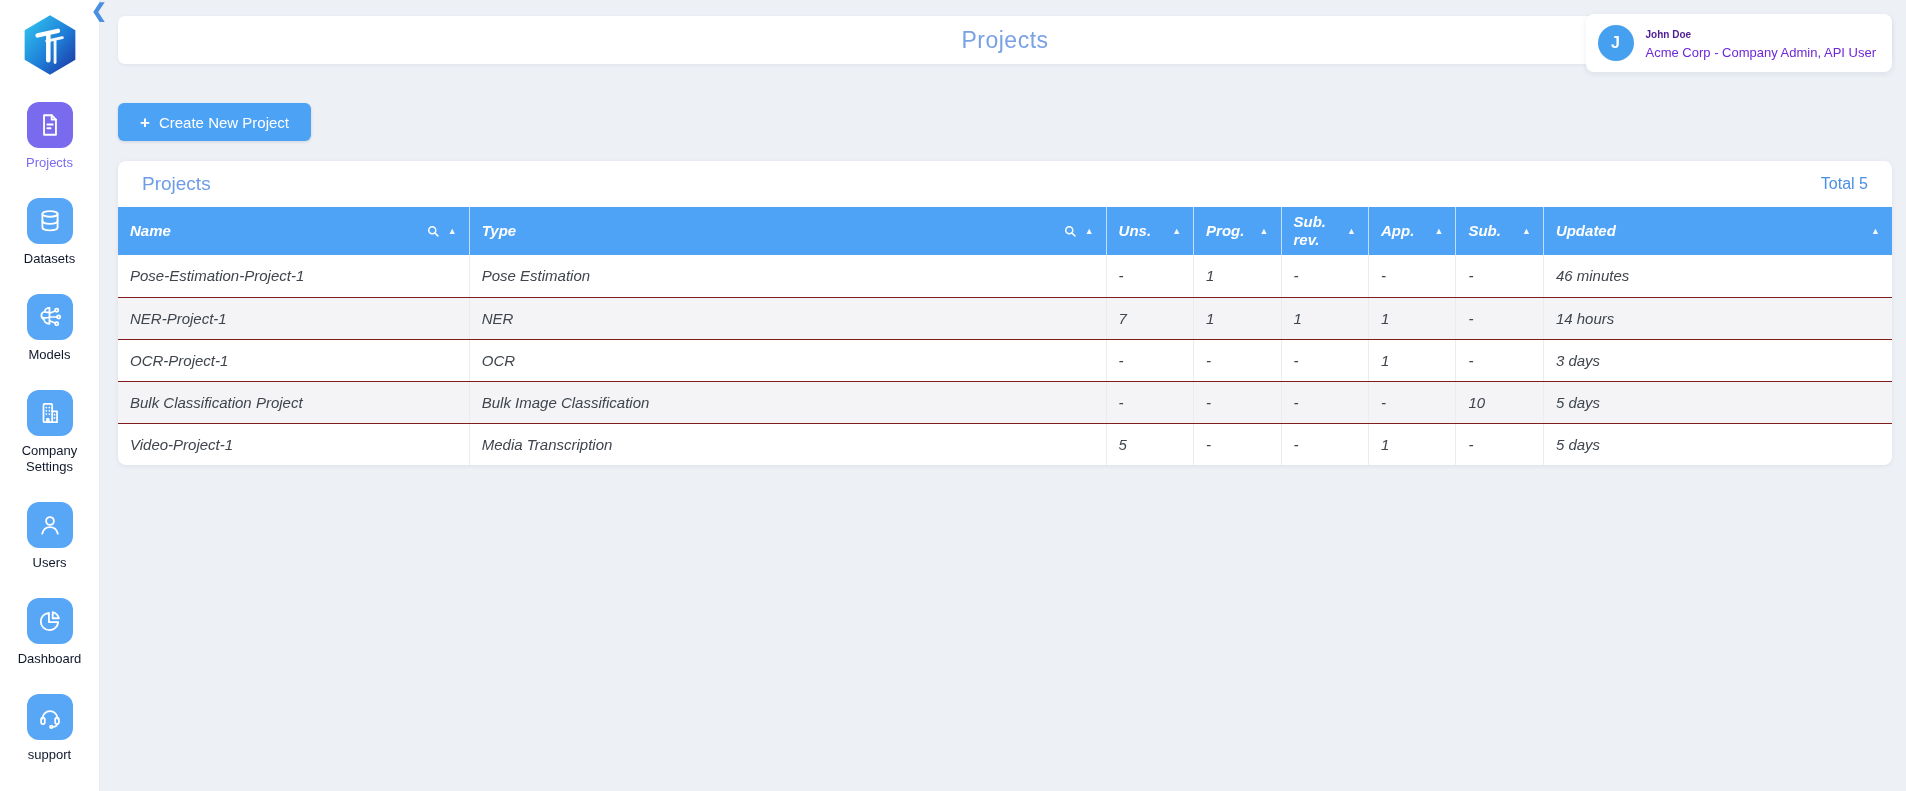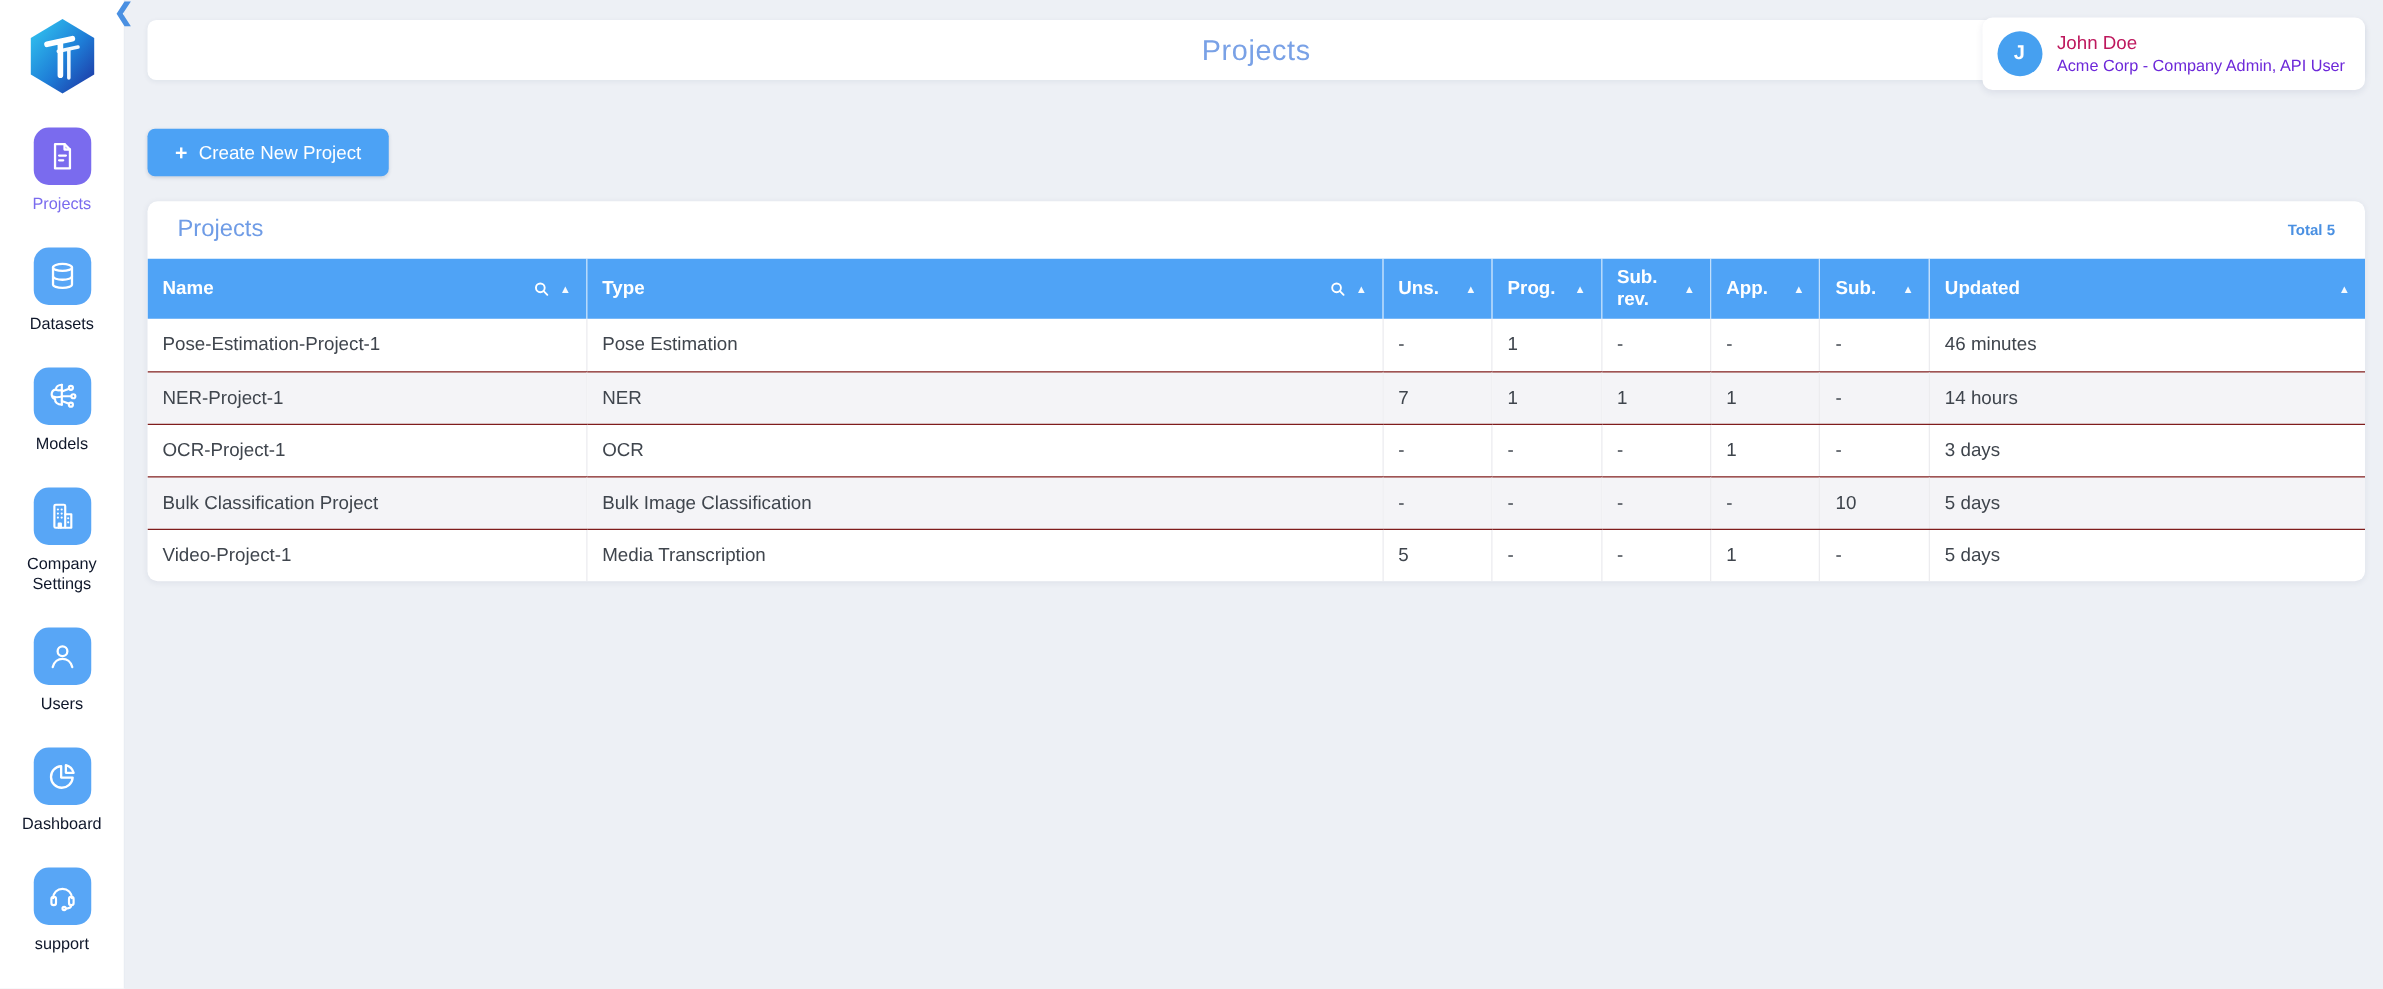--- a/index.html
+++ b/index.html
@@ -47,21 +47,21 @@
   .user-card {
     position: absolute; top: 14px; right: 14px; height: 58px; min-width: 300px;
     background: #ffffff; border-radius: 8px; box-shadow: 0 2px 6px rgba(24,44,89,0.08);
     display: flex; align-items: center; padding: 0 16px 0 12px; z-index: 6; cursor: pointer;
   }
   .avatar {
     width: 36px; height: 36px; border-radius: 50%; background: #46A0F0;
     color: #fff; font-size: 16px; font-weight: bold;
     display: flex; align-items: center; justify-content: center; margin-right: 12px;
   }
-  .user-name { font-size: 15px; font-weight: normal; color: #be185d; line-height: 19px; }
+  .user-name { font-size: 10px; font-weight: bold; color: #4c1d95; line-height: 19px; }
   .user-role { font-size: 13px; color: #6d28d9; line-height: 17px; }
 
   .create-btn {
     margin: 39px 0 0 18px; height: 38px; padding: 0 22px;
     background: #4CA2F5; border: none; border-radius: 6px; cursor: pointer;
     color: #ffffff; font-size: 15px; font-family: "Liberation Sans", sans-serif;
     display: inline-flex; align-items: center; gap: 9px;
     box-shadow: 0 1px 3px rgba(24,44,89,0.15);
   }
   .create-btn .plus { font-size: 17px; font-weight: bold; line-height: 1; }
@@ -69,23 +69,23 @@
   
   .table-card {
     margin: 20px 14px 0 18px; background: #ffffff; border-radius: 8px;
     box-shadow: 0 1px 5px rgba(24,44,89,0.07); overflow: hidden;
   }
   .card-head {
     height: 46px; display: flex; align-items: center; justify-content: space-between;
     padding: 0 24px;
   }
   .card-title { color: #6F9CE6; font-size: 19px; }
-  .card-total { color: #4A90E2; font-size: 12px; font-weight: bold; }
-
-  table { width: 100%; border-collapse: collapse; table-layout: fixed; }
+  .card-total { color: #4A90E2; font-size: 16px; font-weight: normal; }
+
+  table { width: 100%; border-collapse: collapse; table-layout: fixed; font-style: italic; }
   col.c-name { width: 19.8%; } col.c-type { width: 35.9%; }
   col.c-sm   { width: 4.93%; } col.c-upd  { width: auto; }
   thead th {
     background: #4FA3F6; color: #ffffff; font-size: 15px; font-weight: bold;
     height: 48px; padding: 6px 12px; text-align: left; vertical-align: middle;
     border-right: 1px solid rgba(255,255,255,0.65); cursor: pointer;
   }
   thead th:last-child { border-right: none; }
   .th-inner { display: flex; align-items: center; gap: 6px; }
   .th-label { line-height: 18px; }

